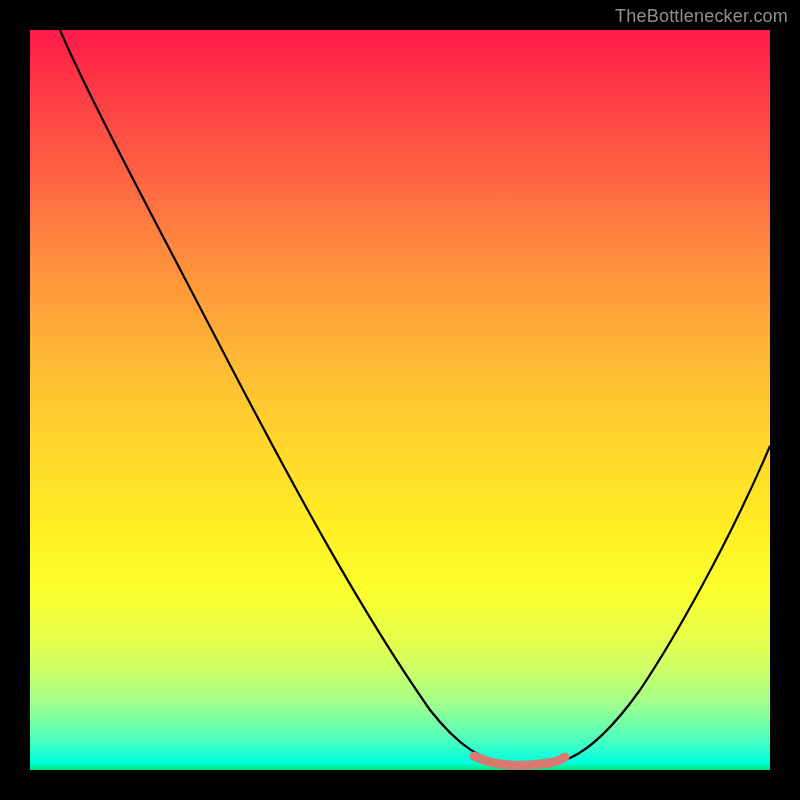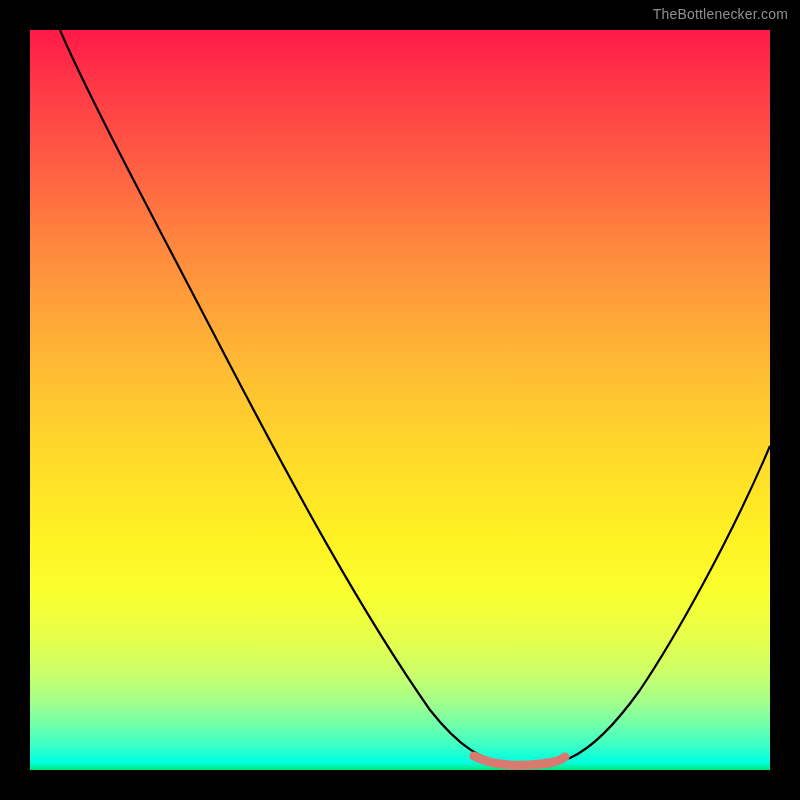--- a/index.html
+++ b/index.html
@@ -65,21 +65,21 @@
     fill: none;
     stroke: #d97a70;
     stroke-width: 9;
     stroke-linecap: round;
   }
   .watermark {
     position: absolute;
     top: 6px;
     right: 12px;
     font-family: Arial, Helvetica, sans-serif;
-    font-size: 14px;
+    font-size: 18px;
     color: #8f8f8f;
     letter-spacing: 0.2px;
   }
 </style>
 </head>
 <body>
 
 <div class="chart-container">
 
   <div class="plot-area">

